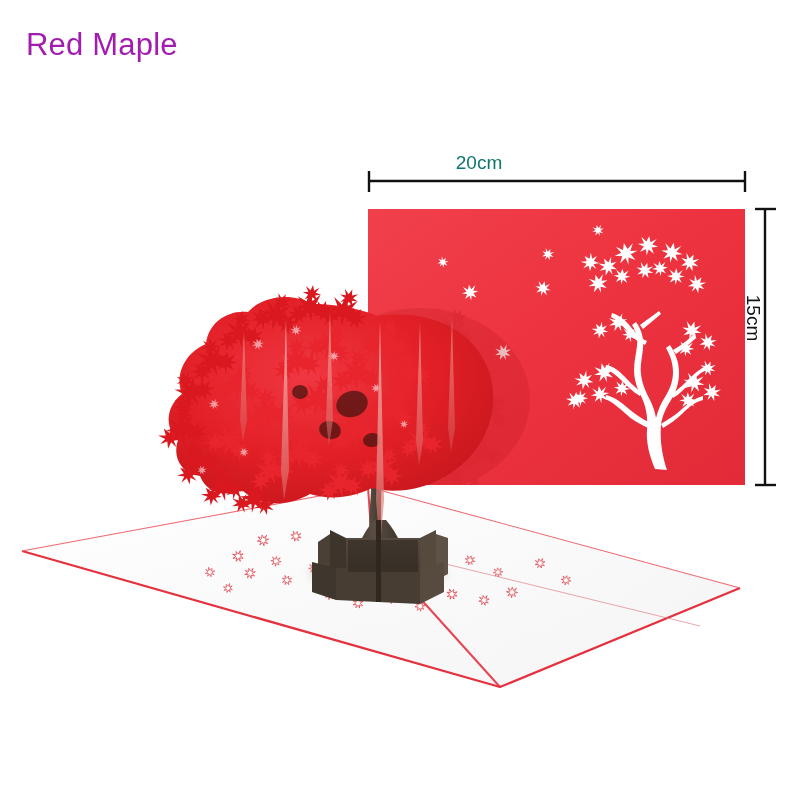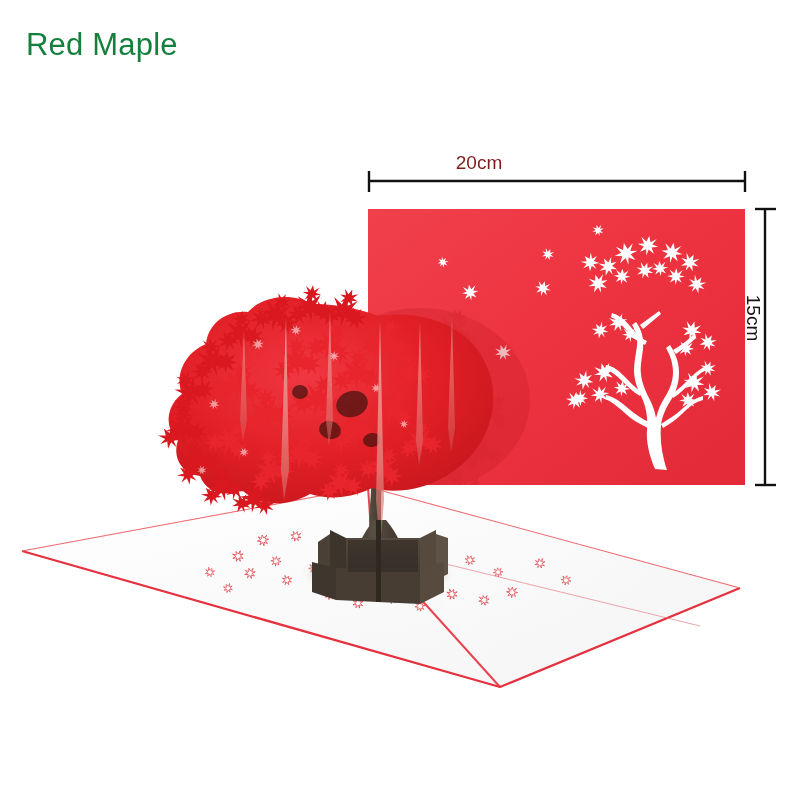--- a/index.html
+++ b/index.html
@@ -7,27 +7,27 @@
     width:800px;height:800px;background:#ffffff;
     font-family:"Liberation Sans","DejaVu Sans",sans-serif;
     overflow:hidden;position:relative;
   }
   #stage{position:absolute;inset:0;width:800px;height:800px;}
 
   
   .title{
     position:absolute;left:26px;top:26px;
     font-size:31px;line-height:38px;font-weight:400;
-    color:#15803d;letter-spacing:.2px;white-space:nowrap;
+    color:#a21caf;letter-spacing:.2px;white-space:nowrap;
   }
 
   
   .dim-label-h{
     position:absolute;left:0;top:152px;width:800px;text-align:center;
-    font-size:19px;color:#7f1d1d;pointer-events:none;
+    font-size:19px;color:#0f766e;pointer-events:none;
   }
   .dim-label-h span{position:relative;left:79px;}
   .dim-label-v{
     position:absolute;left:753px;top:318px;
     font-size:19px;color:#151515;
     transform:translate(-50%,-50%) rotate(90deg);
     transform-origin:center center;white-space:nowrap;
   }
   svg.overlay{position:absolute;left:0;top:0;width:800px;height:800px;overflow:visible;}
 </style>

